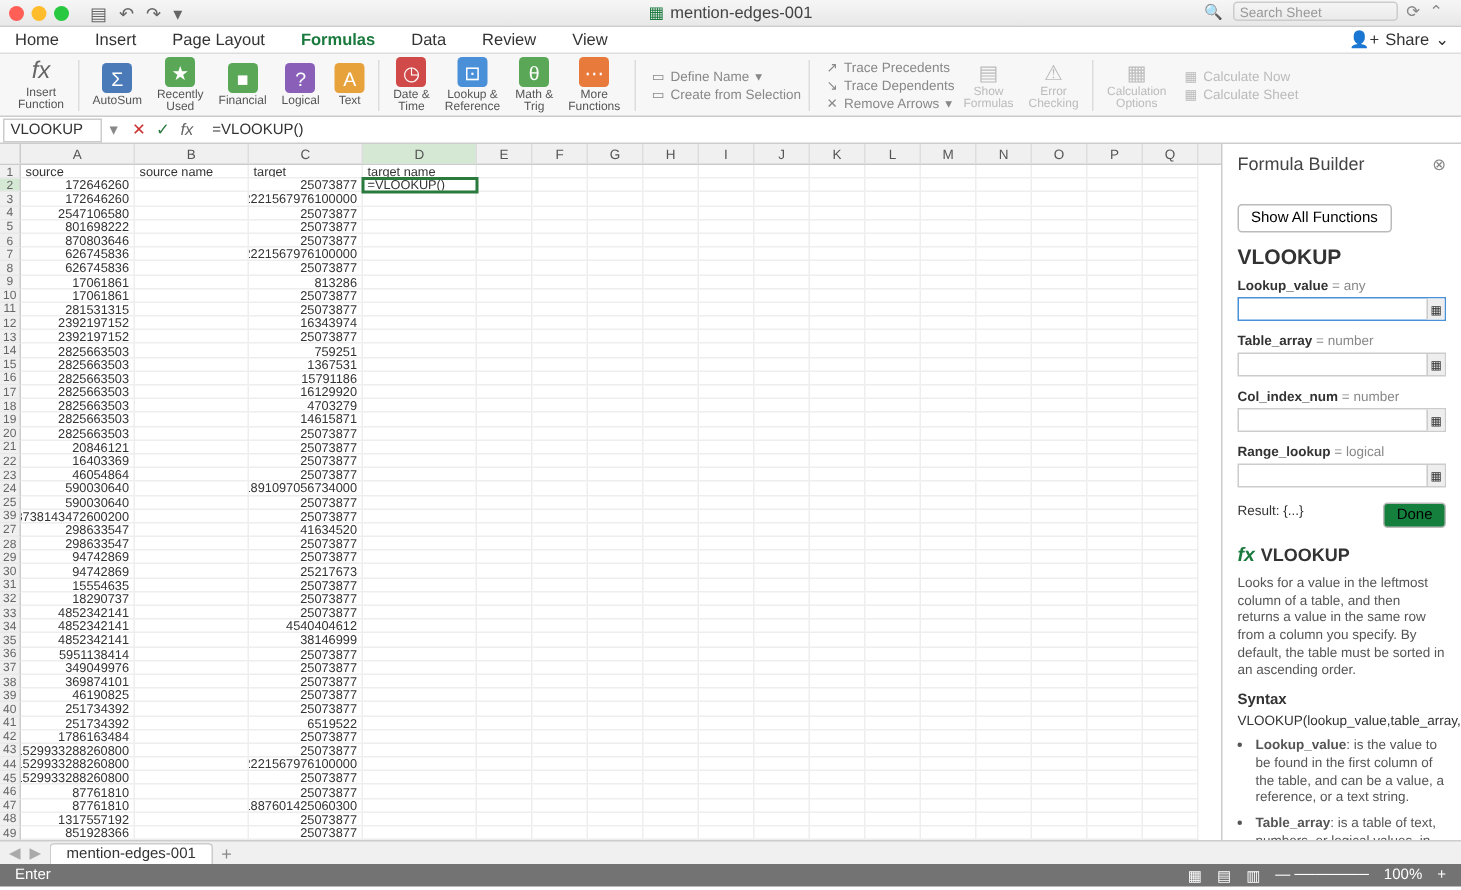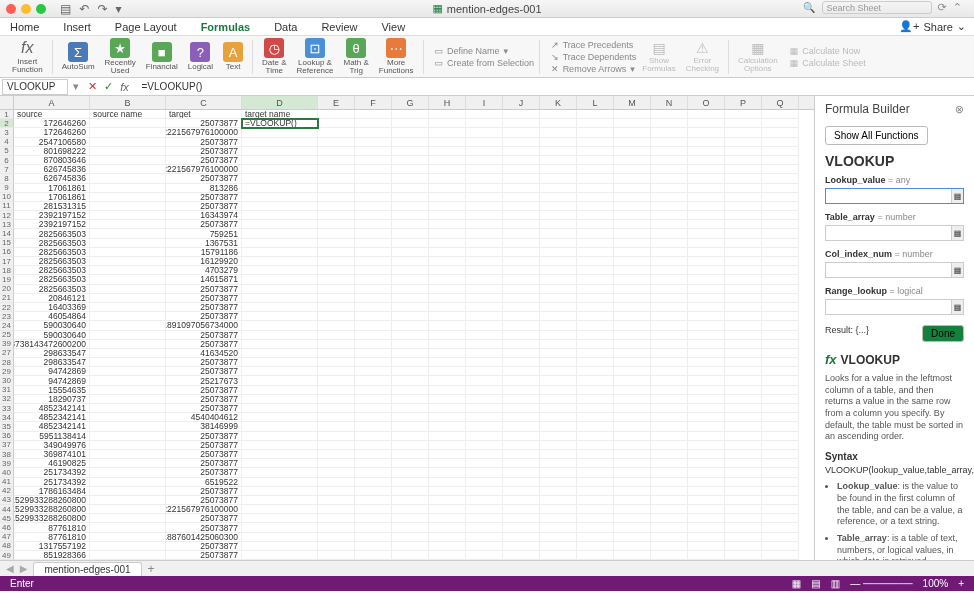--- a/index.html
+++ b/index.html
@@ -46,21 +46,21 @@
 .rh.sel{background:#d4e8d4}
 .cell{border-right:1px solid #eee;border-bottom:1px solid #eee;padding:0 3px;display:flex;align-items:center;overflow:hidden;white-space:nowrap}
 .cell.A{width:76px;justify-content:flex-end}
 .cell.B{width:76px;justify-content:flex-end}
 .cell.C{width:76px;justify-content:flex-end}
 .cell.D{width:76px}
 .cell.o{width:37px}
 .cell.hdr{justify-content:flex-start}
 .cell.active{outline:2px solid #2a7a3e;outline-offset:-1px;background:#fff;z-index:2}
 .sidepanel{width:160px;border-left:1px solid #ccc;background:#fff;padding:6px 10px;font-size:10px;overflow:auto}
-.sp-head{display:flex;justify-content:space-between;align-items:center;margin-bottom:10px}
+.sp-head{display:flex;justify-content:space-between;align-items:center;margin-bottom:20px}
 .sp-title{font-size:12px;color:#444}
 .sp-close{color:#888;font-size:11px}
 .show-all{border:1px solid #bbb;border-radius:3px;padding:3px 8px;font-size:10px;background:#fff;margin-bottom:8px}
 .fn-name{font-size:14px;font-weight:700;margin-bottom:6px}
 .arg{margin-bottom:8px}
 .arg-label{font-size:9px;font-weight:600;margin-bottom:3px}
 .arg-label .eq{color:#888;font-weight:400}
 .arg-input{width:100%;height:16px;border:1px solid #4a90d9;background:#fff;position:relative}
 .arg-input.gray{border-color:#ccc}
 .arg-input .pick{position:absolute;right:0;top:0;width:12px;height:14px;background:#eee;border-left:1px solid #ccc;font-size:8px;display:flex;align-items:center;justify-content:center}
@@ -69,21 +69,21 @@
 .fn-desc-title{font-size:12px;font-weight:700;color:#333;display:flex;align-items:center;gap:4px;margin-bottom:6px}
 .fx-icon{color:#1a7a3e;font-style:italic;font-size:13px}
 .desc{font-size:9px;line-height:1.3;color:#555;margin-bottom:8px}
 .syntax-h{font-size:10px;font-weight:700;margin-bottom:3px}
 .syntax-t{font-size:9px;color:#333;margin-bottom:6px}
 .arglist{font-size:9px;line-height:1.3;color:#555}
 .arglist li{margin-bottom:5px;list-style:disc;margin-left:12px}
 .tabs{height:16px;background:#f0f0f0;border-top:1px solid #ccc;display:flex;align-items:center;padding:0 6px;gap:6px;font-size:10px}
 .sheettab{background:#fff;border:1px solid #ccc;border-bottom:none;padding:1px 10px;border-radius:3px 3px 0 0}
 .addtab{color:#888;font-size:12px}
-.status{height:15px;background:#701a75;color:#fff;display:flex;align-items:center;justify-content:space-between;padding:0 10px;font-size:10px}
+.status{height:15px;background:#737373;color:#fff;display:flex;align-items:center;justify-content:space-between;padding:0 10px;font-size:10px}
 .status .right{display:flex;gap:10px;align-items:center}
 </style>
 </head>
 <body>
 
 <div class="titlebar">
   <div class="traffic">
     <div class="dot red"></div>
     <div class="dot yellow"></div>
     <div class="dot green"></div>

